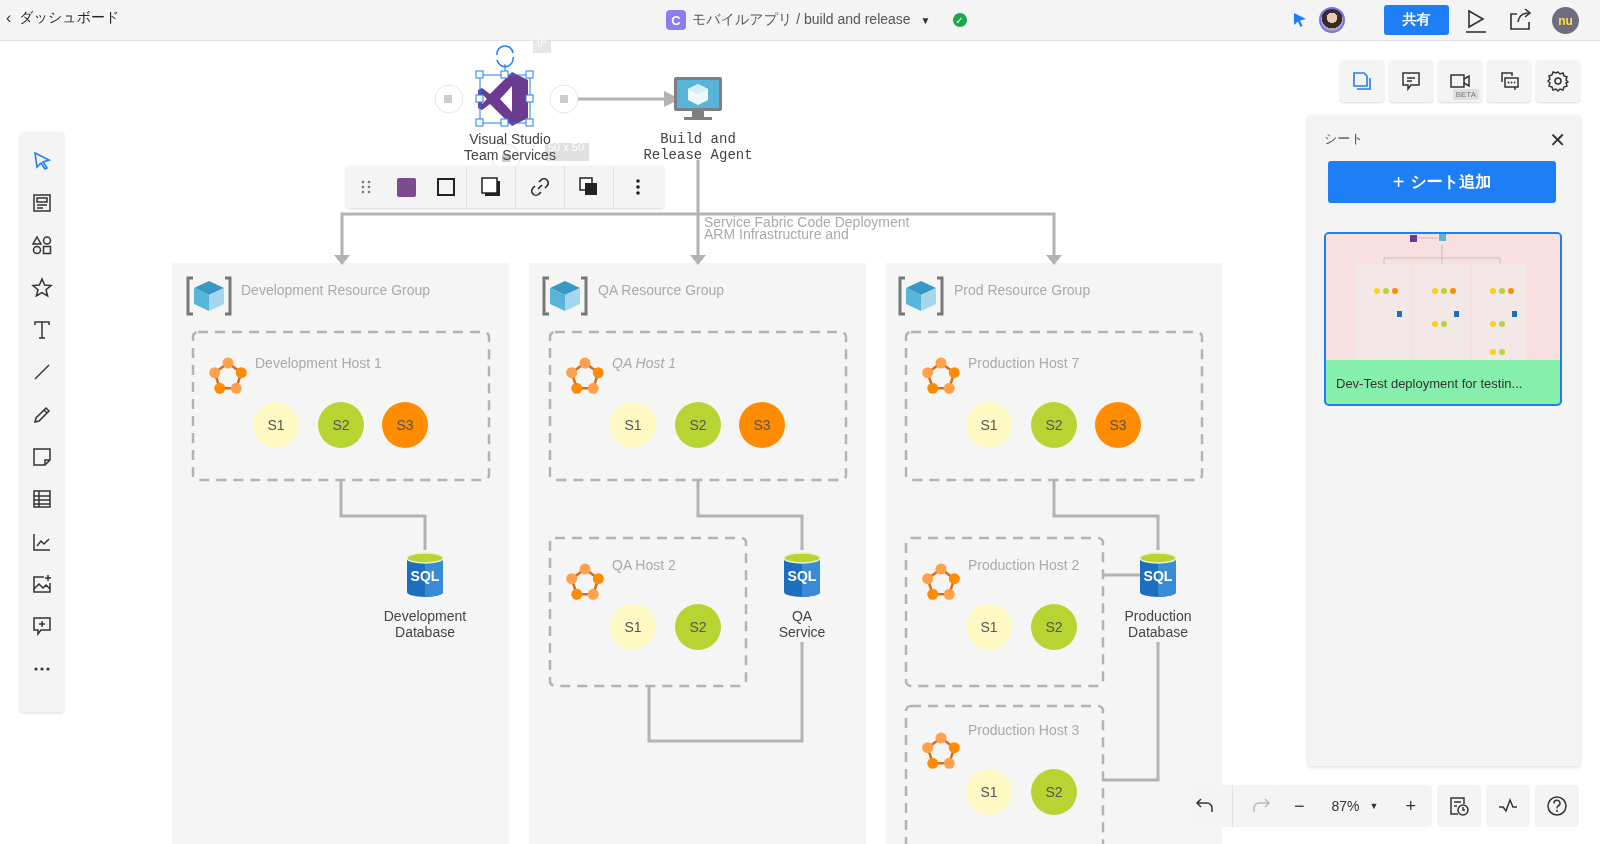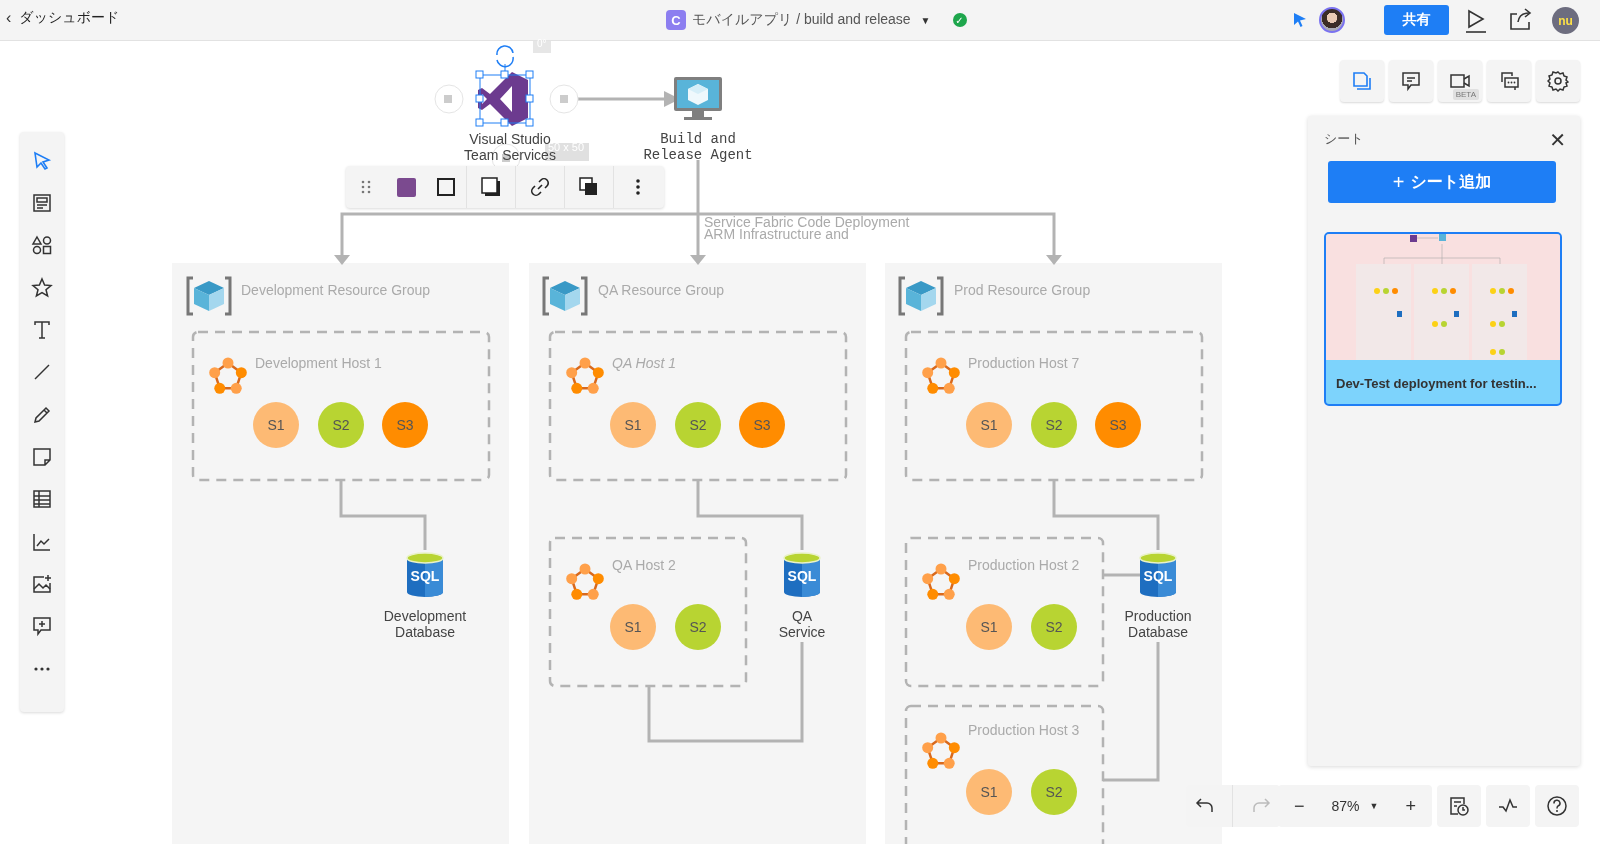--- a/index.html
+++ b/index.html
@@ -25,40 +25,40 @@
   .lefttools { position: absolute; left: 20px; top: 132px; width: 44px; height: 580px; background: #f4f4f4; border-radius: 4px; box-shadow: 0 1px 3px rgba(0,0,0,0.15); }
   .tool { position: absolute; left: 10px; width: 24px; height: 24px; display: flex; align-items: center; justify-content: center; cursor: pointer; }
   .tool svg { width: 22px; height: 22px; }
 
   
   .canvas { position: absolute; left: 0; top: 41px; width: 1600px; height: 803px; }
   .canvas-svg { position: absolute; left: 0; top: 0; }
   .lbl { position: absolute; font-size: 14px; color: #aaa; white-space: nowrap; }
   .lbl-dark { position: absolute; font-size: 14px; color: #444; text-align: center; line-height: 16px; }
   .svc { position: absolute; width: 46px; height: 46px; border-radius: 50%; font-size: 14px; color: #555; display: flex; align-items: center; justify-content: center; cursor: pointer; }
-  .s1 { background: #fdba74; }
+  .s1 { background: #fef9c3; }
   .s2 { background: #b8d432; }
   .s3 { background: #ff8c00; }
 
   
   .shape-toolbar { position: absolute; left: 346px; top: 166px; width: 318px; height: 42px; background: #f4f4f4; border-radius: 4px; box-shadow: 0 1px 3px rgba(0,0,0,0.15); display: flex; align-items: center; }
   .st-item { height: 42px; display: flex; align-items: center; justify-content: center; cursor: pointer; }
   .st-sep { width: 1px; height: 42px; background: #e2e2e2; }
 
   
   .right-icons { position: absolute; top: 60px; left: 1340px; display: flex; gap: 5px; }
   .ri { width: 44px; height: 42px; background: #f4f4f4; border-radius: 4px; box-shadow: 0 1px 2px rgba(0,0,0,0.15); display: flex; align-items: center; justify-content: center; position: relative; cursor: pointer; }
   .beta { position: absolute; right: 3px; bottom: 2px; background: #e0e0e0; color: #777; font-size: 8px; padding: 1px 3px; border-radius: 2px; }
 
   
   .sheets { position: absolute; left: 1308px; top: 116px; width: 272px; height: 650px; background: #f4f4f4; box-shadow: 0 1px 4px rgba(0,0,0,0.15); border-radius: 3px; }
   .sheets-title { position: absolute; left: 16px; top: 14px; font-size: 13px; color: #555; }
   .sheets-close { position: absolute; right: 14px; top: 12px; font-size: 20px; color: #333; cursor: pointer; }
   .add-sheet { position: absolute; left: 20px; top: 45px; width: 228px; height: 42px; background: #1e7ef5; color: #fff; font-weight: bold; font-size: 16px; border-radius: 3px; display:flex; align-items:center; justify-content:center; gap: 6px; cursor: pointer; }
-  .sheet-card { position: absolute; left: 16px; top: 116px; width: 238px; height: 174px; border: 2px solid #1e7ef5; border-radius: 5px; background: #7dd3fc; overflow: hidden; cursor: pointer; font-weight: bold; }
+  .sheet-card { position: absolute; left: 16px; top: 116px; width: 238px; height: 174px; border: 2px solid #1e7ef5; border-radius: 5px; background: #86efac; overflow: hidden; cursor: pointer; }
   .sheet-thumb { position: absolute; left: 0; top: 0; width: 234px; height: 126px; background: #f9e0e0; }
   .sheet-name { position: absolute; left: 10px; top: 142px; font-size: 13px; color: #333; white-space: nowrap; }
 
   
   .bottom-ctrl { position: absolute; top: 785px; height: 42px; background: #f4f4f4; border-radius: 4px; display:flex; align-items:center; justify-content:center; cursor: pointer; color: #333; font-size: 14px; }
 </style>
 </head>
 <body>
 
 <div id="app">

